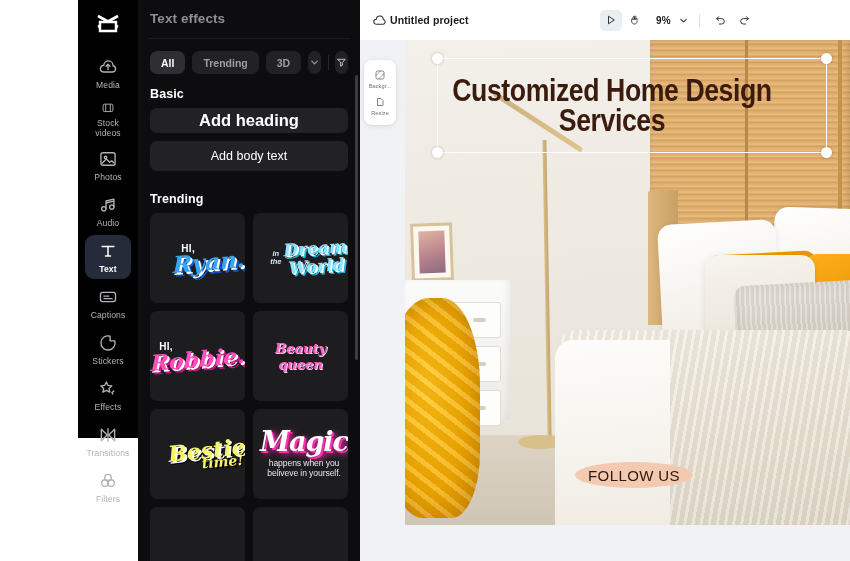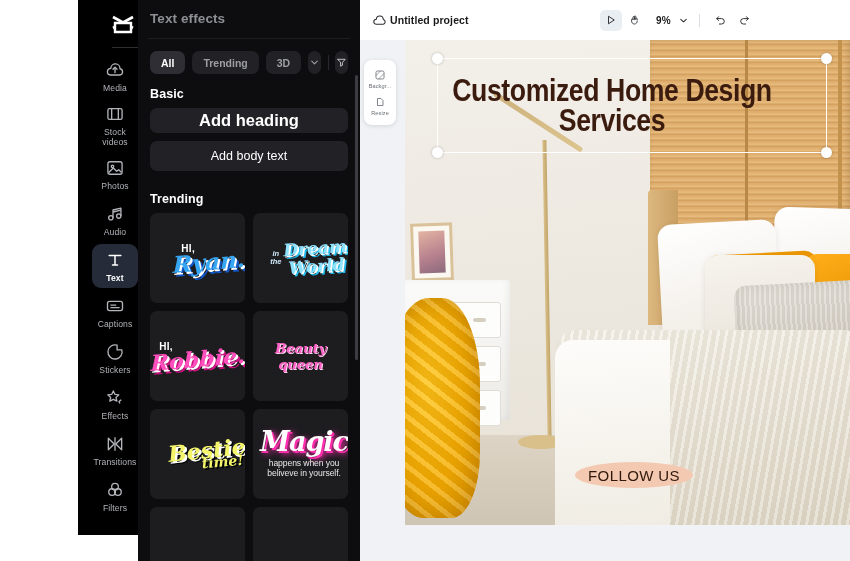--- a/index.html
+++ b/index.html
@@ -6,23 +6,23 @@
   html, body {
     width: 850px; height: 561px;
     background: #ffffff;
     font-family: "Liberation Sans", sans-serif;
     overflow: hidden;
   }
   .app { position: relative; width: 850px; height: 561px; background: #ffffff; }
 
   
   .rail {
-    position: absolute; left: 78px; top: 0; width: 60px; height: 535px;
+    position: absolute; left: 78px; top: 0; width: 60px; height: 438px;
     background: #000000;
-    display: flex; flex-direction: column; align-items: flex-end;
+    display: flex; flex-direction: column; align-items: center;
     z-index: 5;
   }
   .rail-logo {
     margin-top: 13px; width: 30px; height: 26px;
     display: flex; align-items: center; justify-content: center;
   }
   .rail-sep { width: 26px; height: 1px; background: #2e2e2e; margin: 8px 0 6px; }
   .rail-item {
     width: 46px; min-height: 44px; margin-bottom: 2px;
     display: flex; flex-direction: column; align-items: center; justify-content: center;

